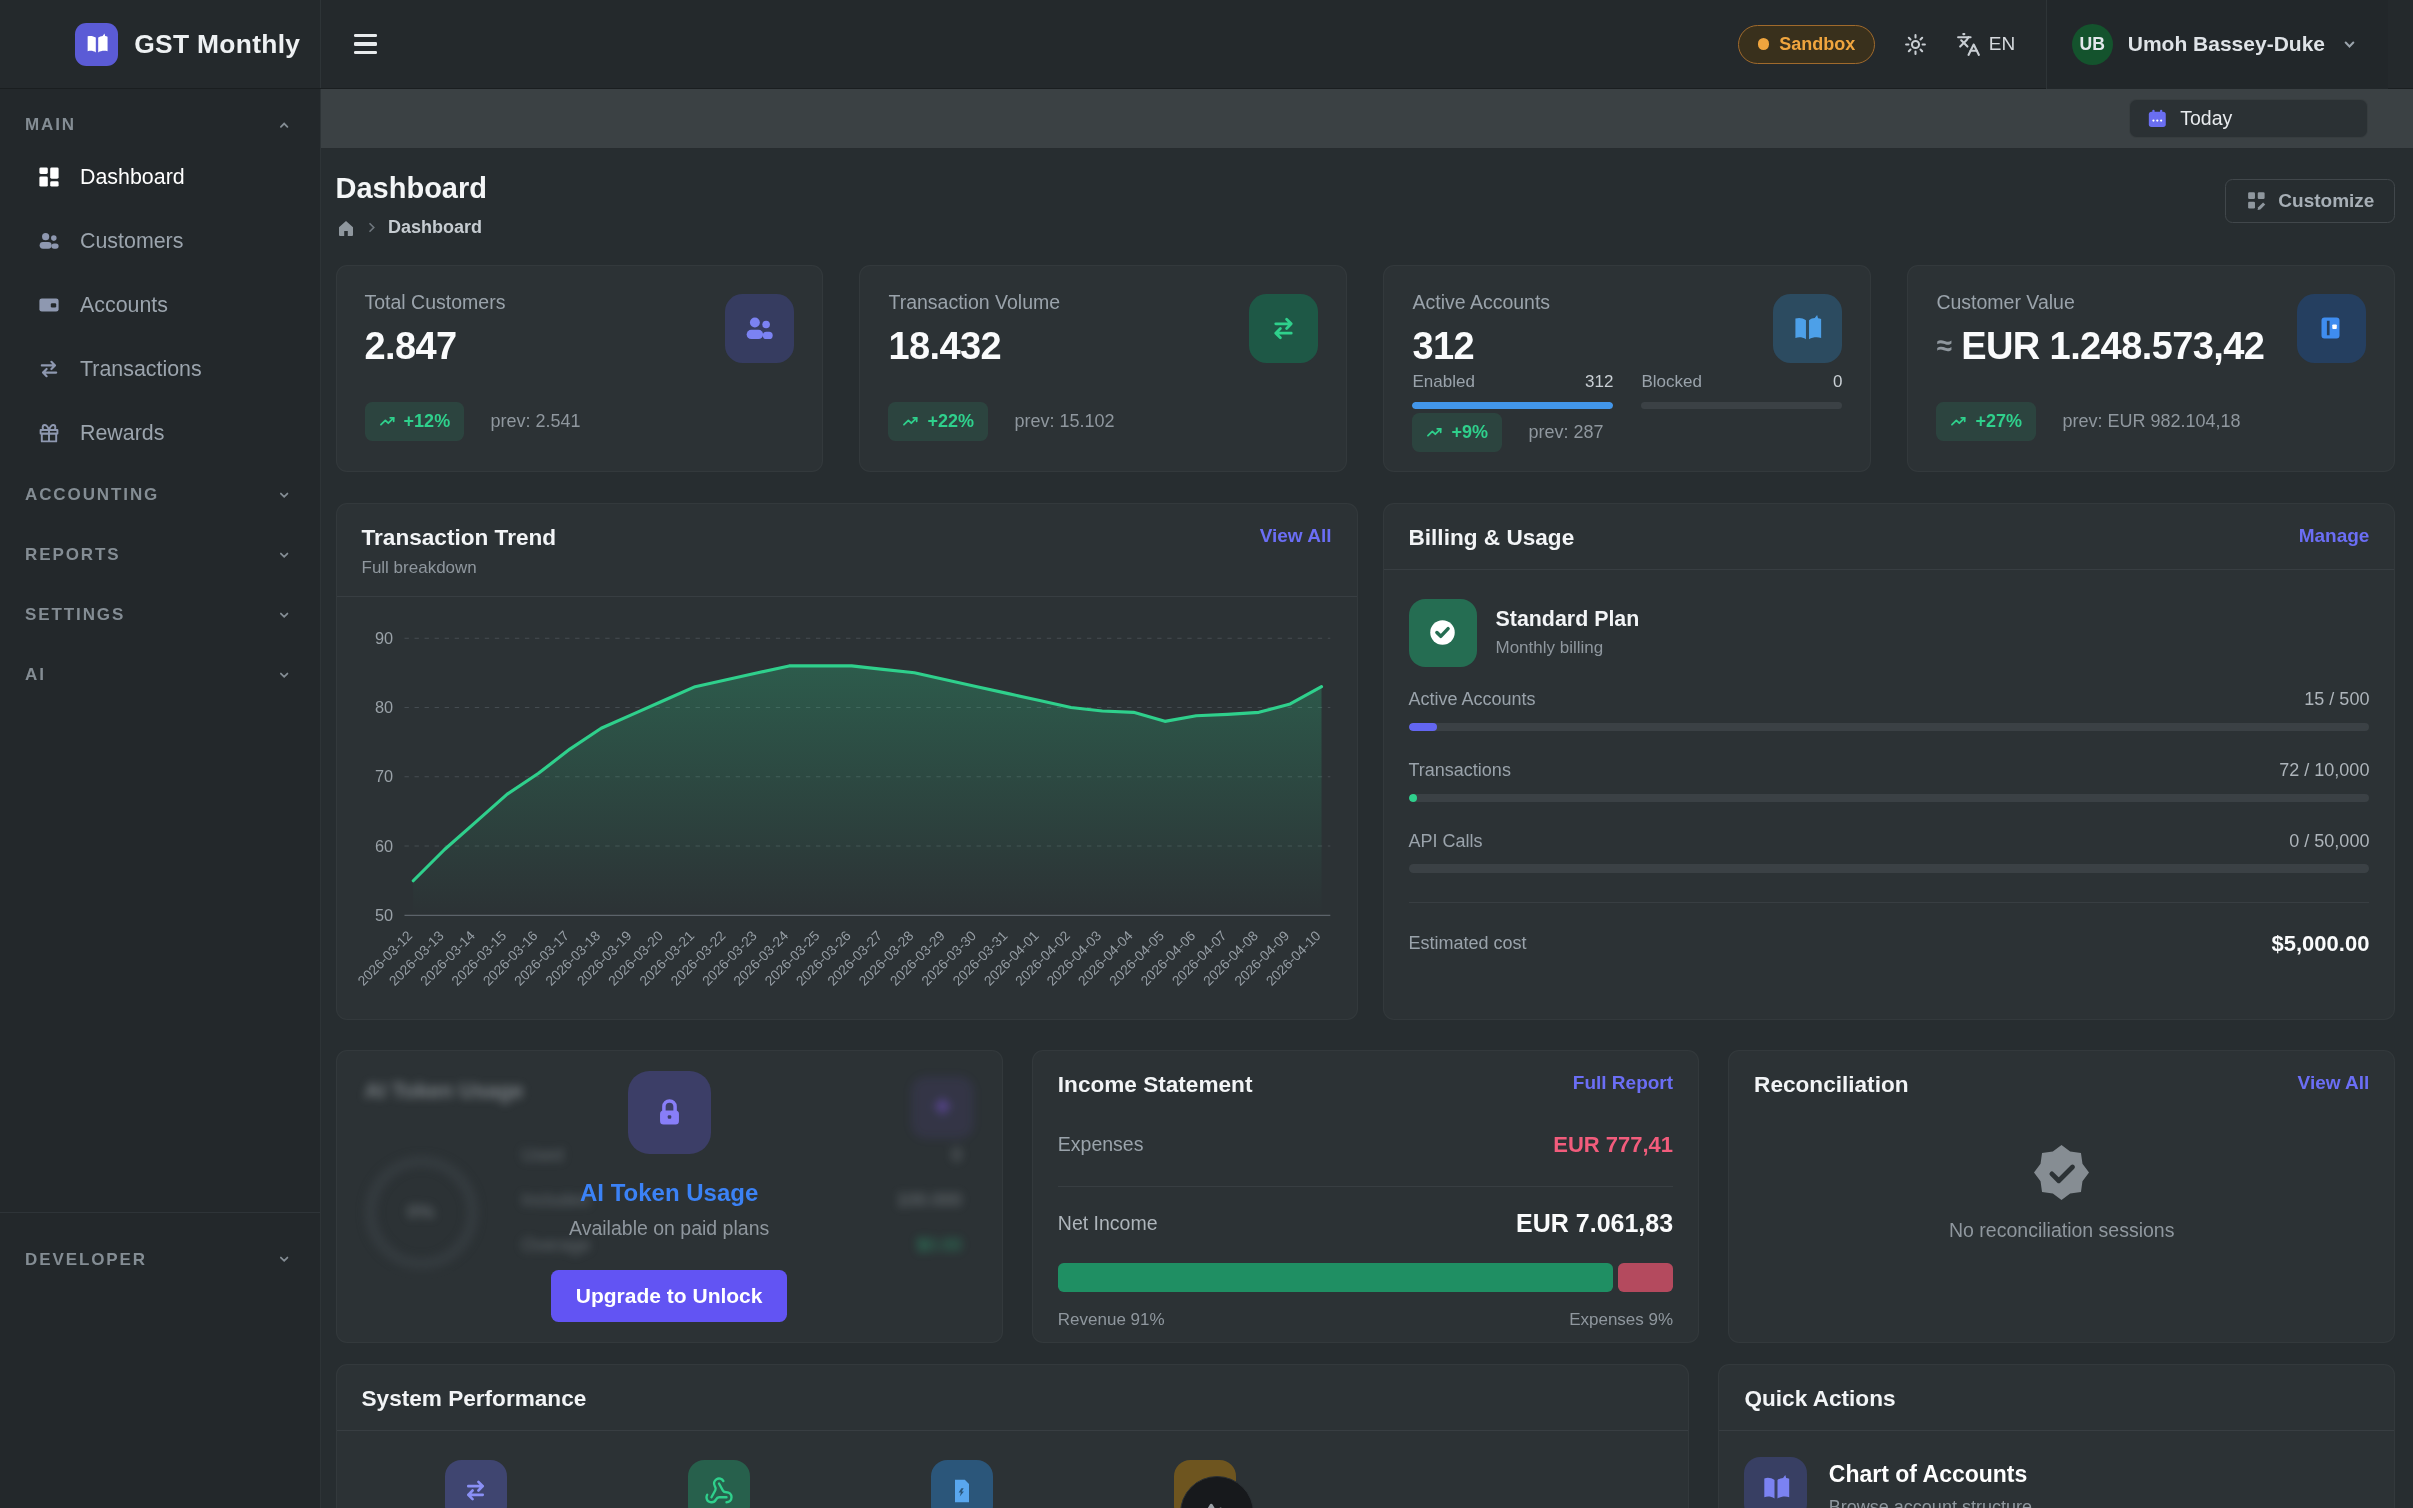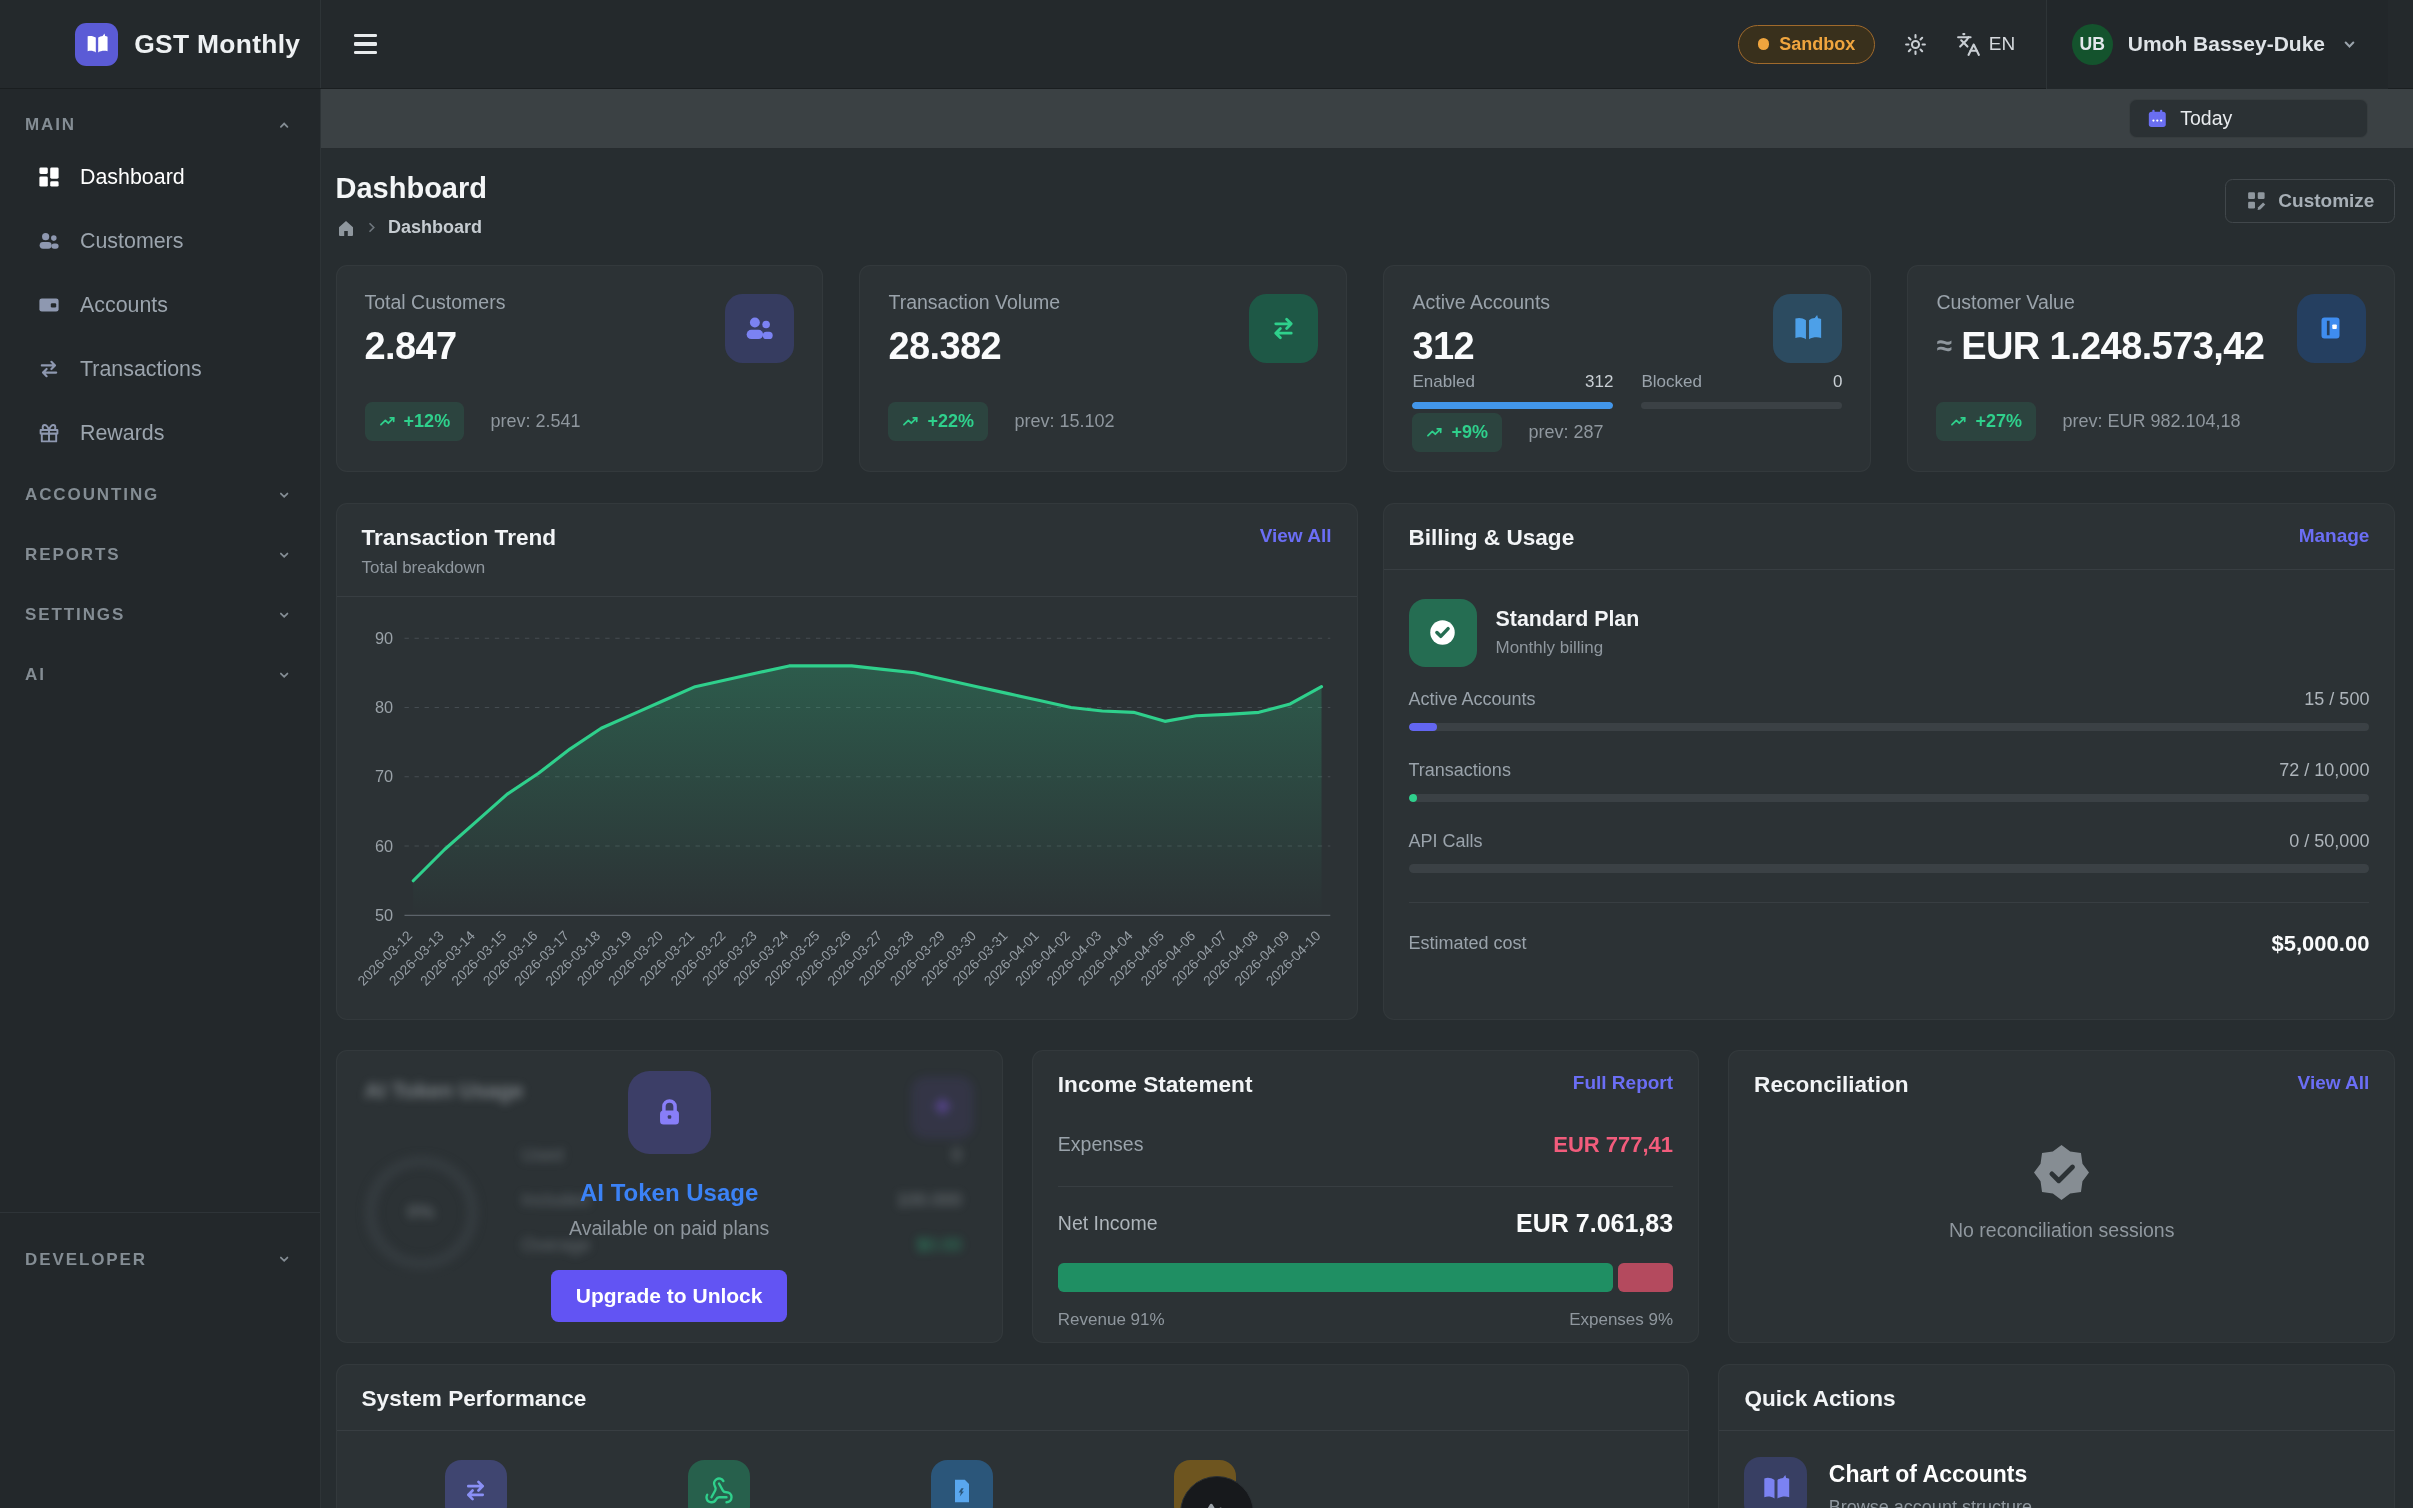--- a/index.html
+++ b/index.html
@@ -409,21 +409,21 @@
                   <path d="M11.5 6H15v3.5"></path>
                 </svg>
               <span>+12%</span>
             </span>
             <span class="prev-text">prev: 2.541</span>
           </div>
         </div>
 
         <div class="card stat-card">
           <div class="stat-label">Transaction Volume</div>
-          <div class="stat-value">28.382</div>
+          <div class="stat-value">18.432</div>
           <span class="stat-icon" style="background:#1e5846">
             <svg width="31" height="31" viewBox="0 0 20 20" fill="none" stroke="#2fd08c" stroke-width="1.8" stroke-linecap="round" stroke-linejoin="round">
                 <path d="M5 7h10M12 4l3 3-3 3"></path>
                 <path d="M15 13H5M8 10l-3 3 3 3"></path>
               </svg>
           </span>
           <div class="badge-row">
             <span class="delta-badge">
               <svg width="17.6" height="17.6" viewBox="0 0 18 18" fill="none" stroke="currentColor" stroke-width="1.8" stroke-linecap="round" stroke-linejoin="round">
                   <path d="m2 13 4.5-4.5 3 3L15 6"></path>
@@ -499,21 +499,21 @@
             <span class="prev-text">prev: EUR 982.104,18</span>
           </div>
         </div>
       </div>
 
       <div class="row2">
         <div class="card chart-panel">
           <div class="panel-head head-divided">
             <div>
               <div class="panel-title">Transaction Trend</div>
-              <div class="panel-sub">Total breakdown</div>
+              <div class="panel-sub">Full breakdown</div>
             </div>
             <a class="panel-link">View All</a>
           </div>
           <div class="chart-body">
             <svg id="trend-svg" viewBox="0 0 1596 690" width="100%" height="100%">
                 <defs>
                   <linearGradient id="gfill" x1="0" y1="0" x2="0" y2="1">
                     <stop offset="0%" stop-color="#2fd08c" stop-opacity="0.26"></stop>
                     <stop offset="100%" stop-color="#2fd08c" stop-opacity="0"></stop>
                   </linearGradient>

